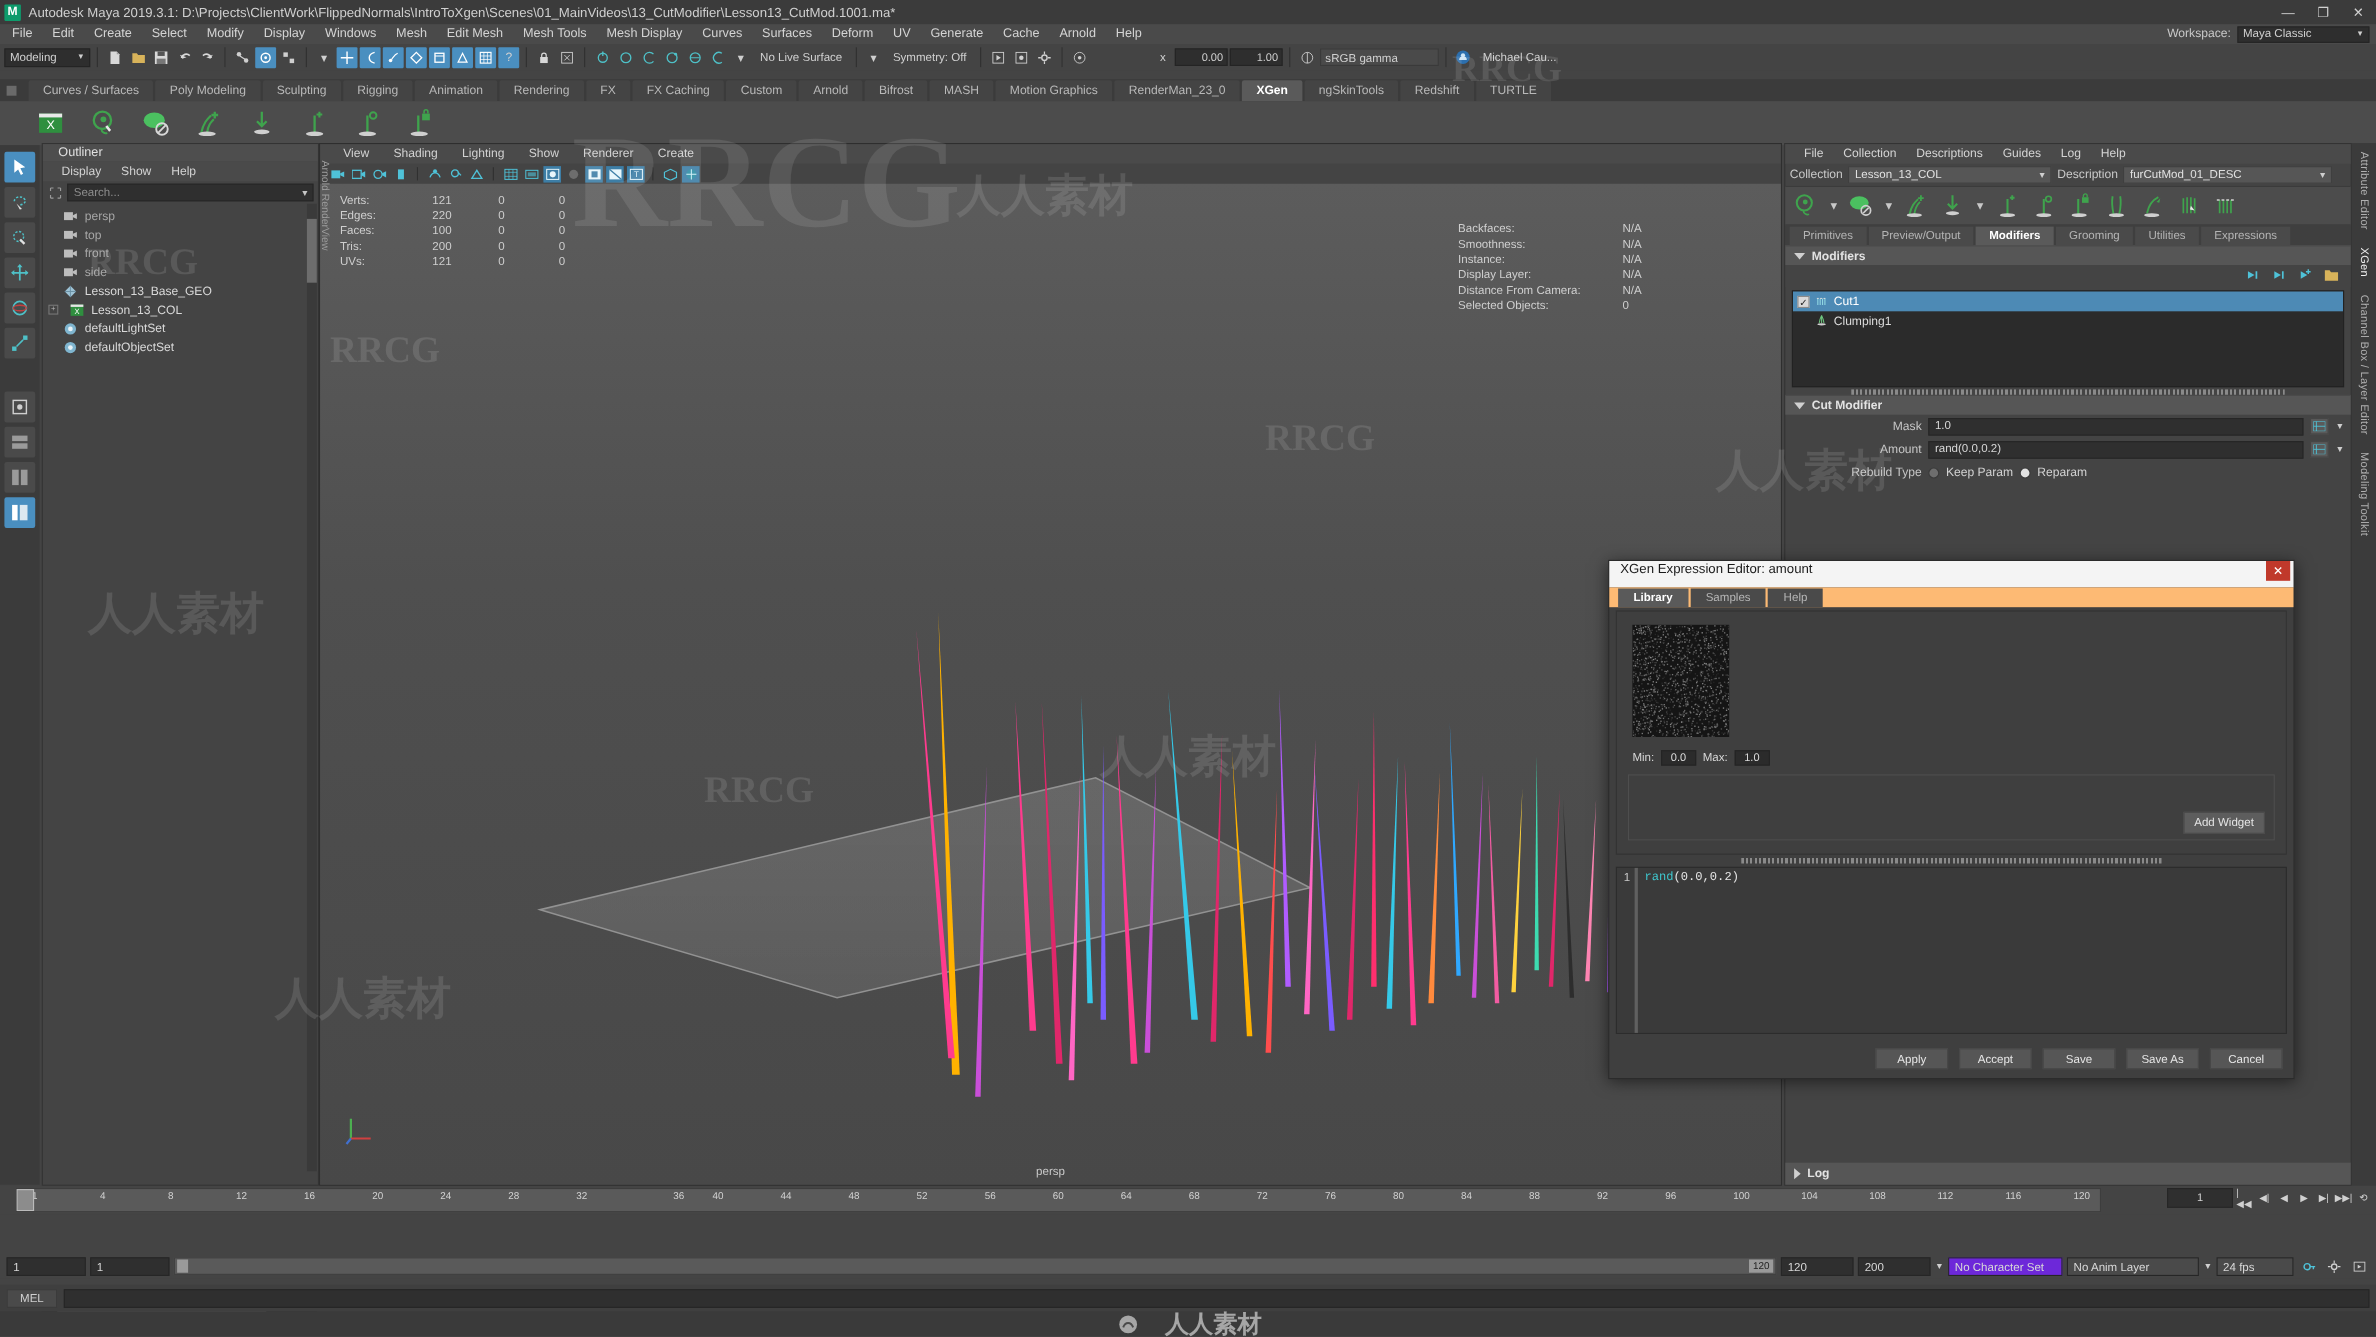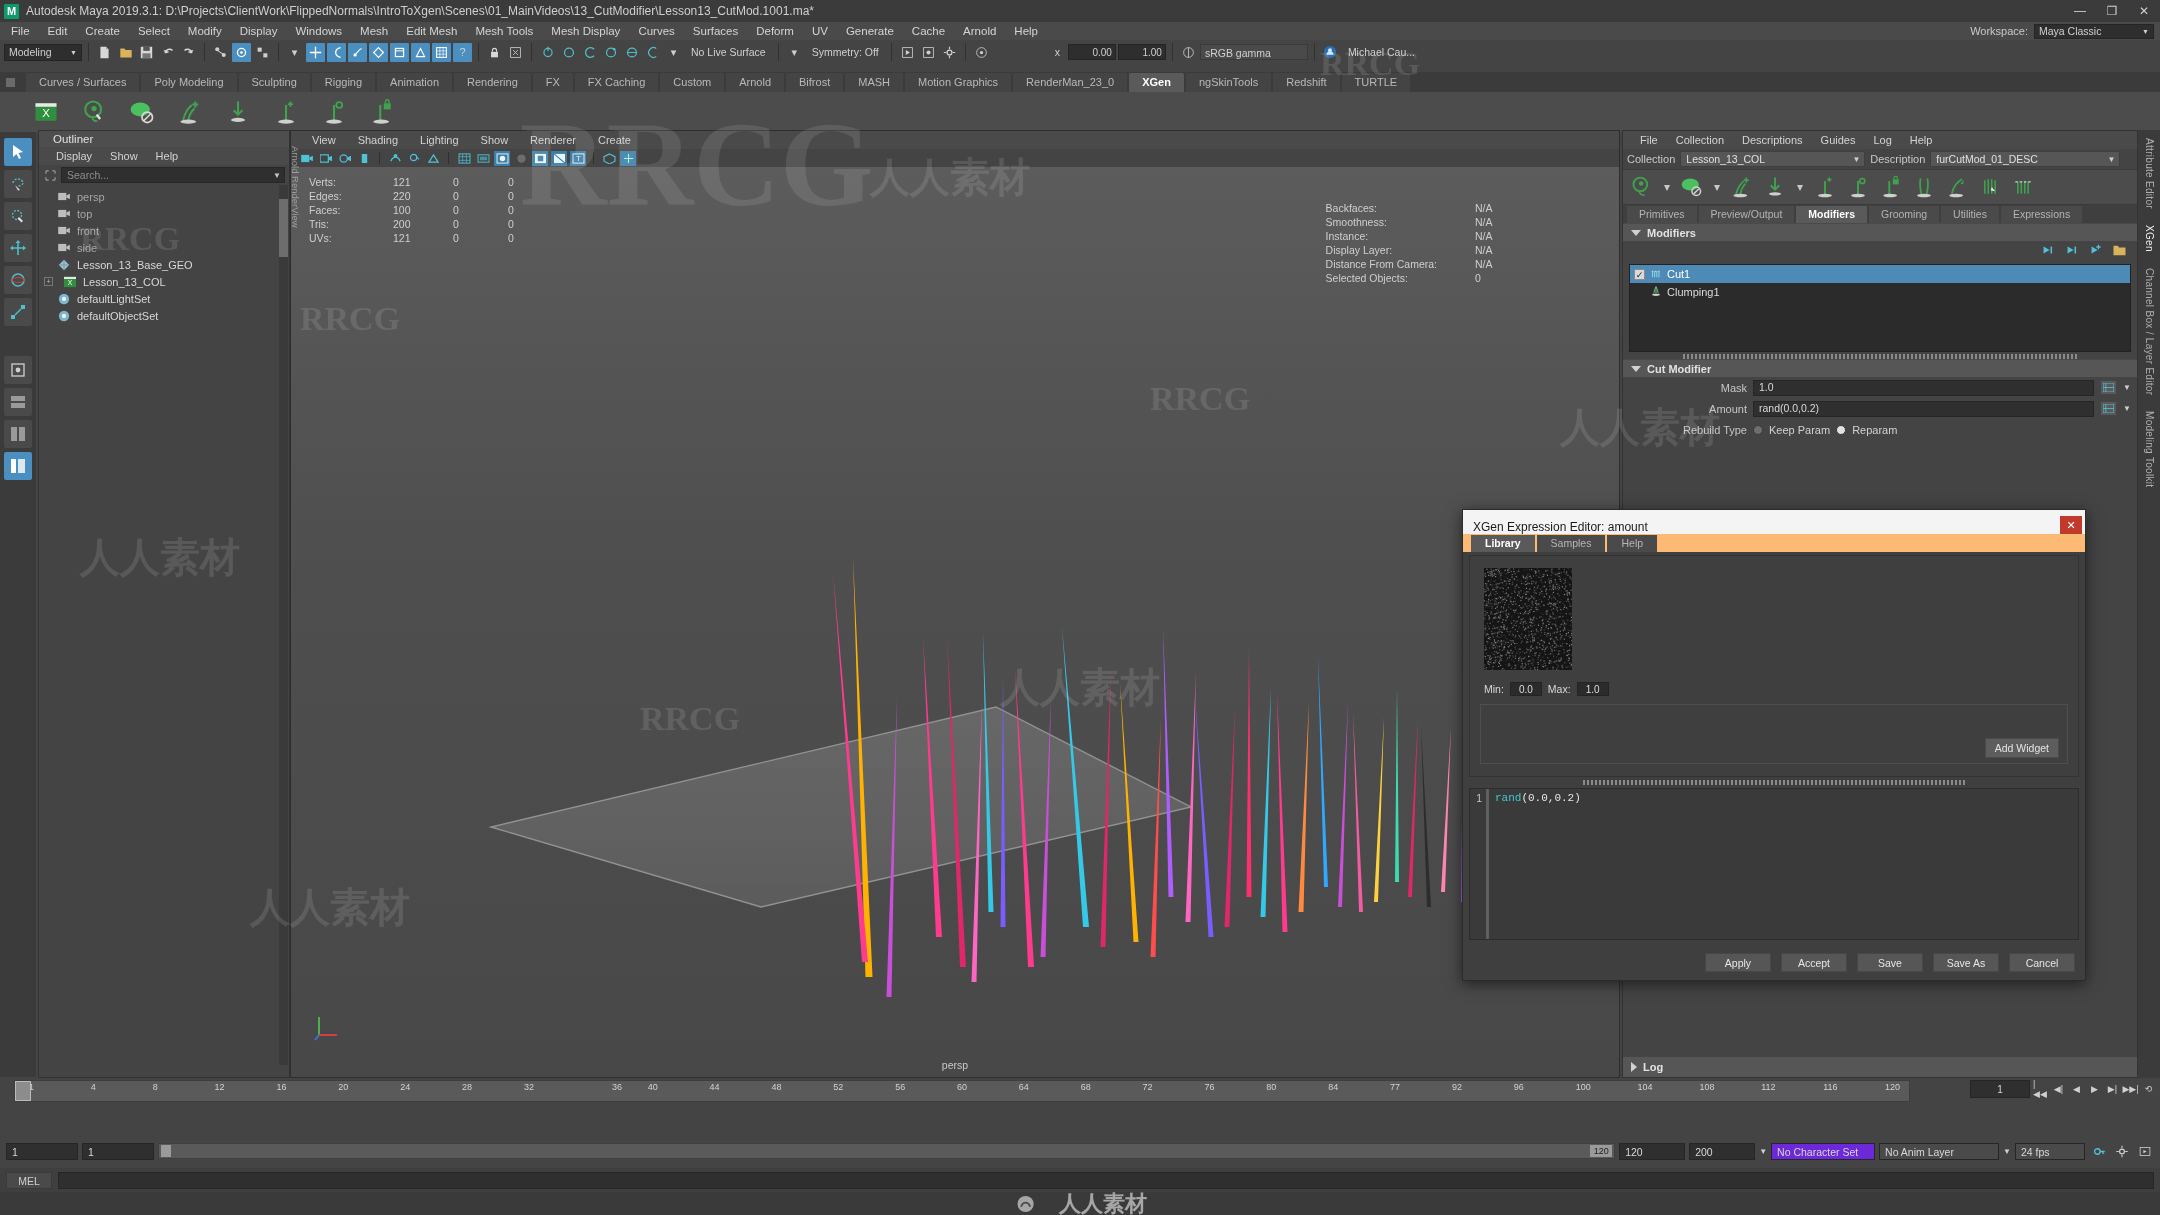--- a/index.html
+++ b/index.html
@@ -214,21 +214,21 @@
   .statusbar { position: absolute; top: 1168px; left: 0; width: 2160px; height: 24px; background: #3f3f3f;
     display: flex; align-items: center; gap: 6px; padding: 0 6px; }
   .mel-box { width: 46px; height: 17px; background: #4a4a4a; border: 1px solid #3a3a3a; font-size: 10.5px;
     color: #d0d0d0; text-align: center; line-height: 16px; }
   .cmd-line { flex: 1; height: 17px; background: #2f2f2f; border: 1px solid #262626; }
   .hbar { position: absolute; top: 1192px; left: 0; width: 2160px; height: 23px; background: #3a3a3a; }
 
   
   .dlg { position: absolute; left: 1462px; top: 509px; width: 624px; height: 472px;
     background: #3f3f3f; border: 1px solid #2b2b2b; box-shadow: 0 3px 14px rgba(0,0,0,.55); }
-  .dlg-title { height: 24px; background: #f4f4f4; display: flex; align-items: flex-end; padding-left: 10px;
+  .dlg-title { height: 24px; background: #f4f4f4; display: flex; align-items: flex-start; padding-left: 10px;
     color: #1a1a1a; font-size: 12px; }
   .dlg-close { margin-left: auto; width: 22px; height: 18px; margin-right: 3px; background: #c0392b;
     color: #fff; font-size: 11px; display: flex; align-items: center; justify-content: center; }
   .dlg-tabs { height: 18px; display: flex; align-items: flex-end; padding-left: 8px; background: #fdba74; }
   .dlg-tab { height: 17px; line-height: 17px; padding: 0 14px; font-size: 10.5px; color: #b6b6b6; background: #4a4a4a;
     margin-right: 2px; }
   .dlg-tab.active { background: #5a5a5a; color: #fff; font-weight: bold; }
   .dlg-body { position: relative; height: 222px; margin: 3px 6px 0 6px; background: #3f3f3f;
     border: 1px solid #333; display: flex; gap: 6px; padding: 6px; }
   .dlg-left { flex: 1; position: relative; }
@@ -1225,21 +1225,21 @@
           <div class="ts-tick" style="left: 756.4px;">48</div>
           <div class="ts-tick" style="left: 818.267px;">52</div>
           <div class="ts-tick" style="left: 880.133px;">56</div>
           <div class="ts-tick" style="left: 942px;">60</div>
           <div class="ts-tick" style="left: 1003.87px;">64</div>
           <div class="ts-tick" style="left: 1065.73px;">68</div>
           <div class="ts-tick" style="left: 1127.6px;">72</div>
           <div class="ts-tick" style="left: 1189.47px;">76</div>
           <div class="ts-tick" style="left: 1251.33px;">80</div>
           <div class="ts-tick" style="left: 1313.2px;">84</div>
-          <div class="ts-tick" style="left: 1375.07px;">77</div>
+          <div class="ts-tick" style="left: 1375.07px;">88</div>
           <div class="ts-tick" style="left: 1436.93px;">92</div>
           <div class="ts-tick" style="left: 1498.8px;">96</div>
           <div class="ts-tick" style="left: 1560.67px;">100</div>
           <div class="ts-tick" style="left: 1622.53px;">104</div>
           <div class="ts-tick" style="left: 1684.4px;">108</div>
           <div class="ts-tick" style="left: 1746.27px;">112</div>
           <div class="ts-tick" style="left: 1808.13px;">116</div>
           <div class="ts-tick" style="left: 1870px;">120</div>
         </div>
       <div class="ts-current"></div>

